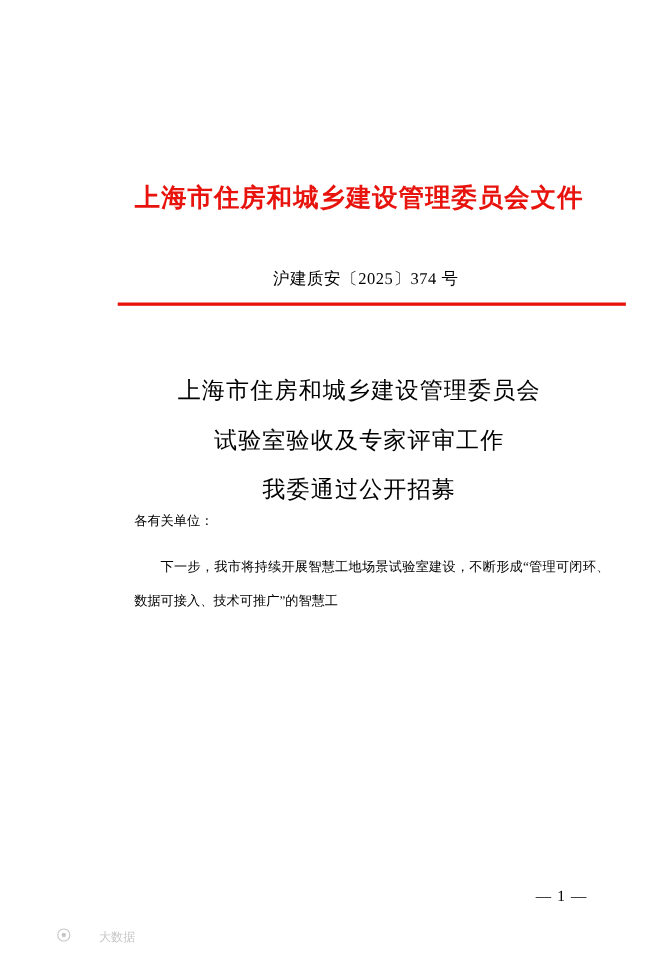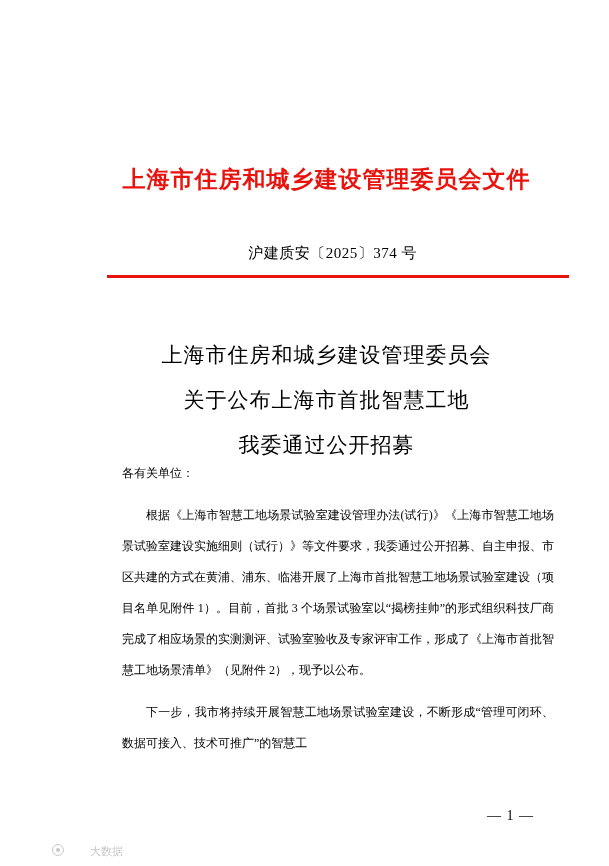--- a/index.html
+++ b/index.html
@@ -107,27 +107,26 @@
 <div class="page">
 
   <div class="header-title">上海市住房和城乡建设管理委员会文件</div>
 
   <div class="doc-number">沪建质安〔2025〕374 号</div>
 
   <div class="red-line"></div>
 
   <div class="doc-title">
     <div>上海市住房和城乡建设管理委员会</div>
-    <div>关于公布上海市首批智慧工地</div>
+    <div>试验室验收及专家评审工作</div>
     <div>我委通过公开招募</div>
   </div>
 
   <div class="body-text">
     <p>各有关单位：</p>
-    <p class="indent">根据《上海市智慧工地场景试验室建设管理办法(试行)》《上海市智慧工地场景试验室建设实施细则（试行）》等文件要求，我委通过公开招募、自主申报、市区共建的方式在黄浦、浦东、临港开展了上海市首批智慧工地场景试验室建设（项目名单见附件 1）。目前，首批 3 个场景试验室以“揭榜挂帅”的形式组织科技厂商完成了相应场景的实测测评、试验室验收及专家评审工作，形成了《上海市首批智慧工地场景清单》（见附件 2），现予以公布。</p>
     <p class="indent">下一步，我市将持续开展智慧工地场景试验室建设，不断形成“管理可闭环、数据可接入、技术可推广”的智慧工</p>
   </div>
 
   <div class="page-number">— 1 —</div>
 
   <div class="watermark">
     <span class="wm-icon"></span>
     <span>大数据</span>
   </div>
 

